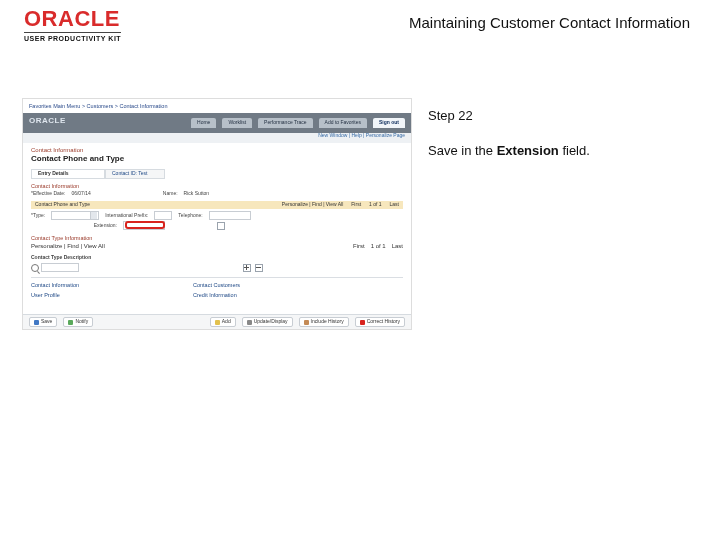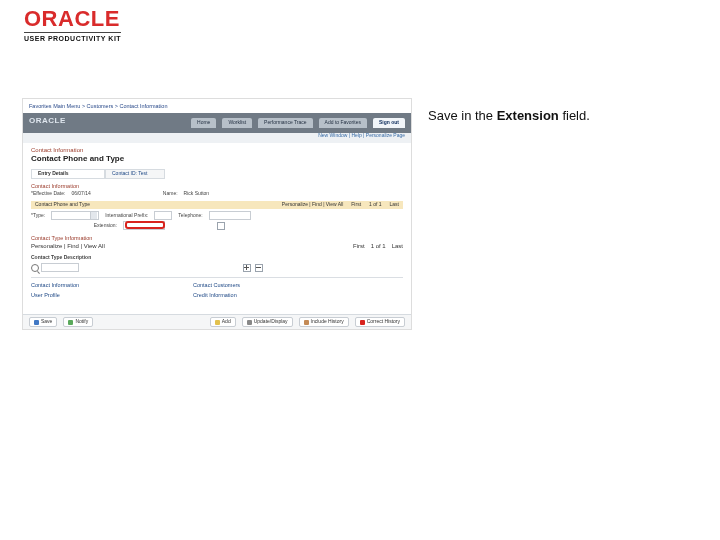--- a/index.html
+++ b/index.html
@@ -309,20 +309,21 @@
 
 </style>
 </head>
 <body>
 
 <div class="header">
   <div class="logo-block">
     <div class="logo-oracle">ORACLE</div>
     <div class="logo-sub">USER PRODUCTIVITY KIT</div>
   </div>
+  <div class="page-title">Maintaining Customer Contact Information</div>
 </div>
 
 <div class="content-row">
 
   <div class="shot">
 
     <div class="breadcrumb">Favorites   Main Menu &gt; Customers &gt; Contact Information</div>
 
     <div class="topbar">
       <div class="brand">ORACLE</div>
@@ -437,18 +438,19 @@
       </div>
       <div class="footbtn">
         <span class="icn icn-del"></span>
         <span>Correct History</span>
       </div>
     </div>
 
   </div>
 
   <div class="instructions">
+    <div class="step-label">Step 22</div>
     <div class="instruction-line">
       <span>Save in the </span><span class="bold">Extension</span><span> field.</span>
     </div>
   </div>
 
 </div>
 
 </body></html>

